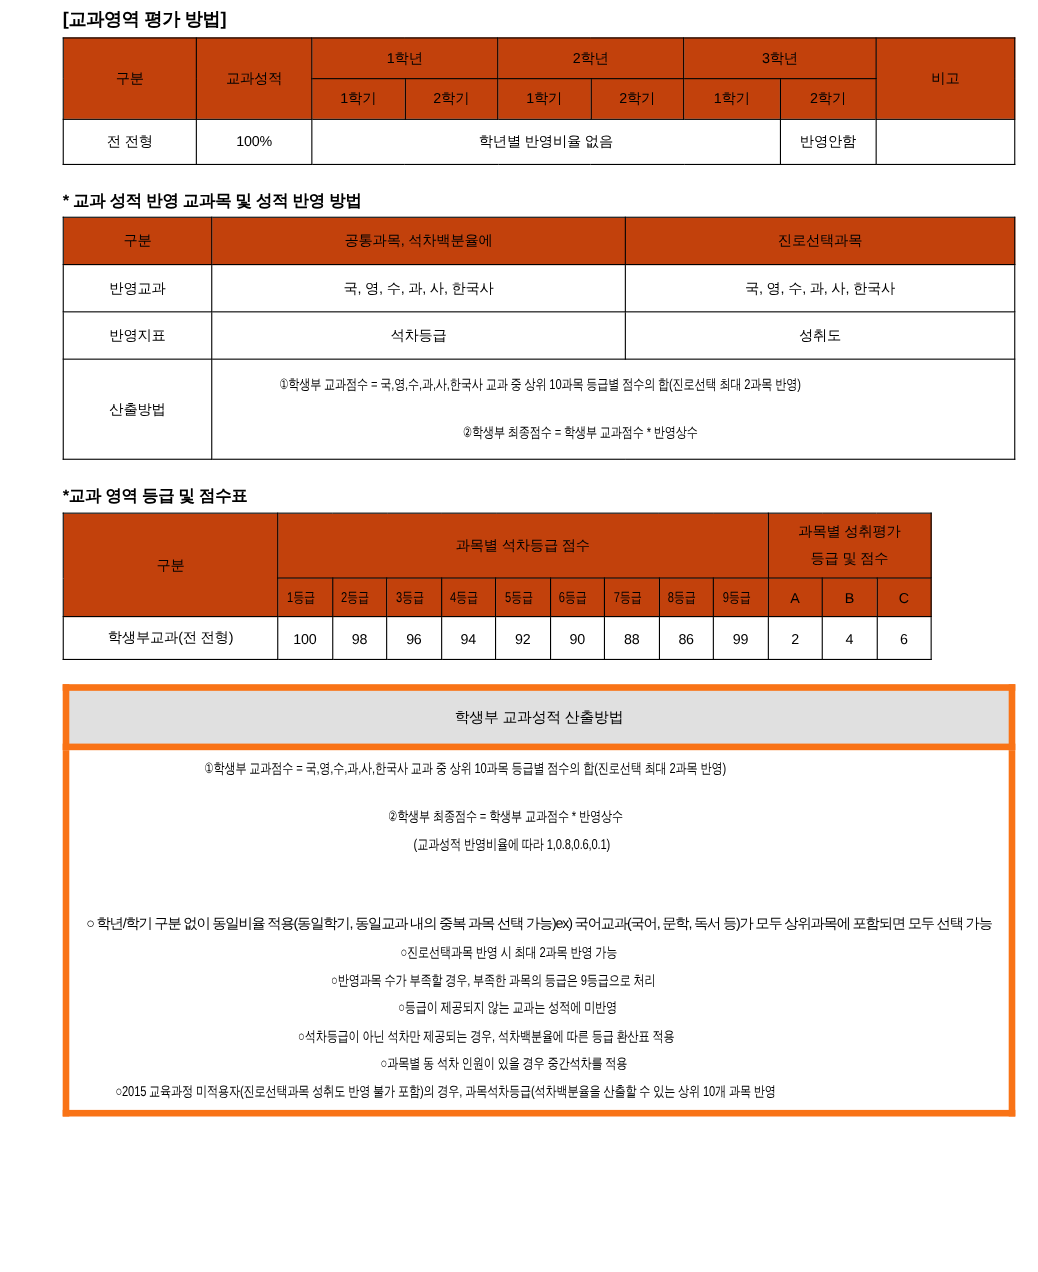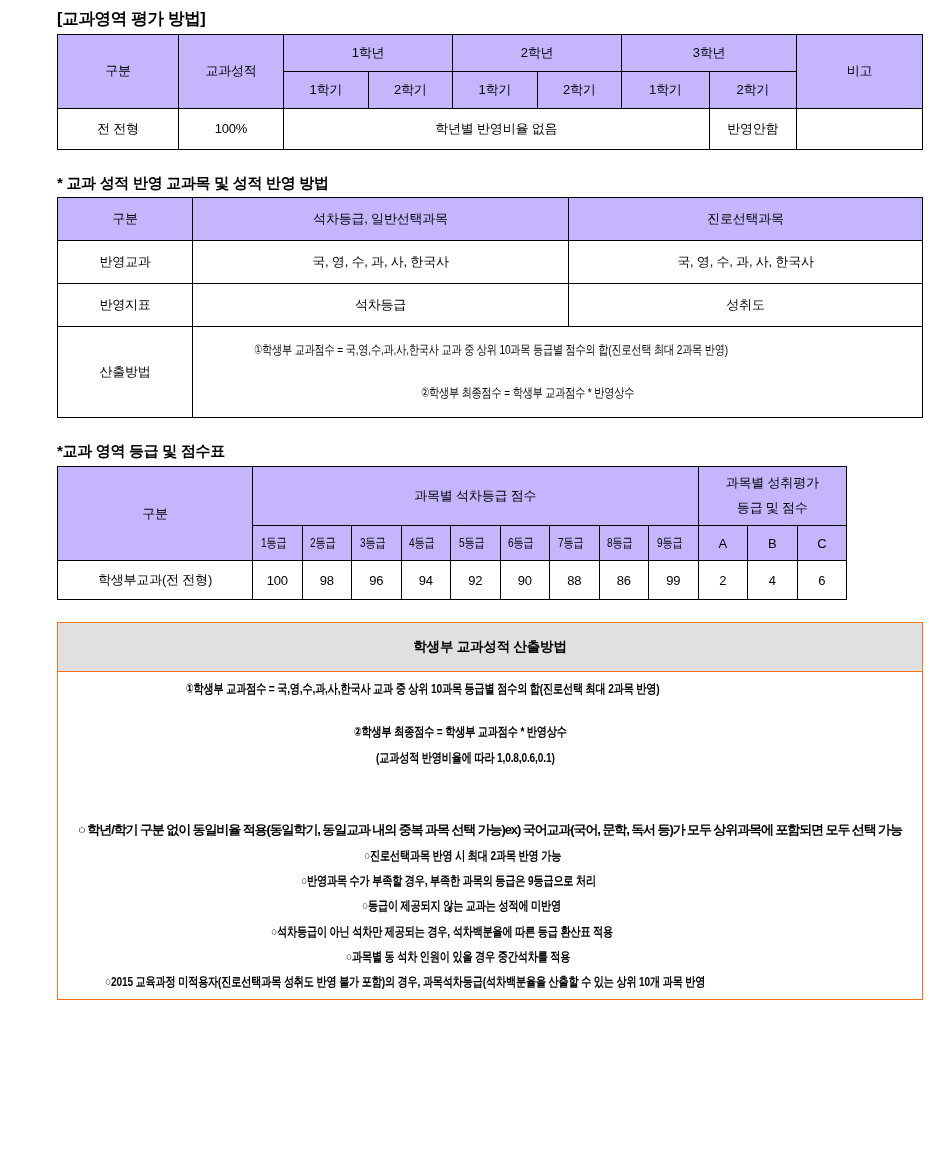--- a/index.html
+++ b/index.html
@@ -53,21 +53,21 @@
   }
   table.grid td, table.grid th {
     border: 1px solid #000000;
     font-weight: normal;
     font-size: 13px;
     text-align: center;
     vertical-align: middle;
     padding: 4px 3px;
     letter-spacing: -0.2px;
   }
-  .hdr { background: #c4b5fd; }
+  .hdr { background: #c2410c; }
 
   
   #table-grade-ratio td { height: 28px; }
   #table-grade-ratio .row-data td { height: 32px; }
 
   
   #table-subject-method td { height: 34px; }
   #table-subject-method td.label { width: 128px; }
   .cond {
     font-stretch: condensed;
@@ -90,21 +90,21 @@
   
   #table-score-table td { height: 26px; }
   #table-score-table .tall { height: 50px; }
   #table-score-table .hdr-two-line { line-height: 1.9; }
   #table-score-table .gubun-col { width: 188px; }
   #table-score-table .g-col { width: 45px; margin-top: 32px; }
   #table-score-table .abc-col { width: 52px; }
   #table-score-table .row-data td { height: 30px; }
 
   
-  #table-calc-method td { border: 1px solid #f97316; font-weight: bold; }
+  #table-calc-method td { border: 6px solid #f97316; }
   #table-calc-method .box-title {
     background: #e0e0e0;
     height: 40px;
     font-size: 13.5px;
   }
   .body-cell {
     text-align: left;
     vertical-align: top;
     padding: 10px 10px 12px 10px;
   }
@@ -158,21 +158,21 @@
     </table>
 
     <div class="spacer-lg"></div>
 
     <div class="section-title">* 교과 성적 반영 교과목 및 성적 반영 방법</div>
 
     <table class="grid" id="table-subject-method">
       <tbody>
         <tr>
           <td class="hdr label">구분</td>
-          <td class="hdr" style="width:369px">석차등급, 일반선택과목</td>
+          <td class="hdr" style="width:369px">공통과목, 석차백분율에</td>
           <td class="hdr">진로선택과목</td>
         </tr>
         <tr>
           <td class="label">반영교과</td>
           <td>국, 영, 수, 과, 사, 한국사</td>
           <td>국, 영, 수, 과, 사, 한국사</td>
         </tr>
         <tr>
           <td class="label">반영지표</td>
           <td>석차등급</td>

